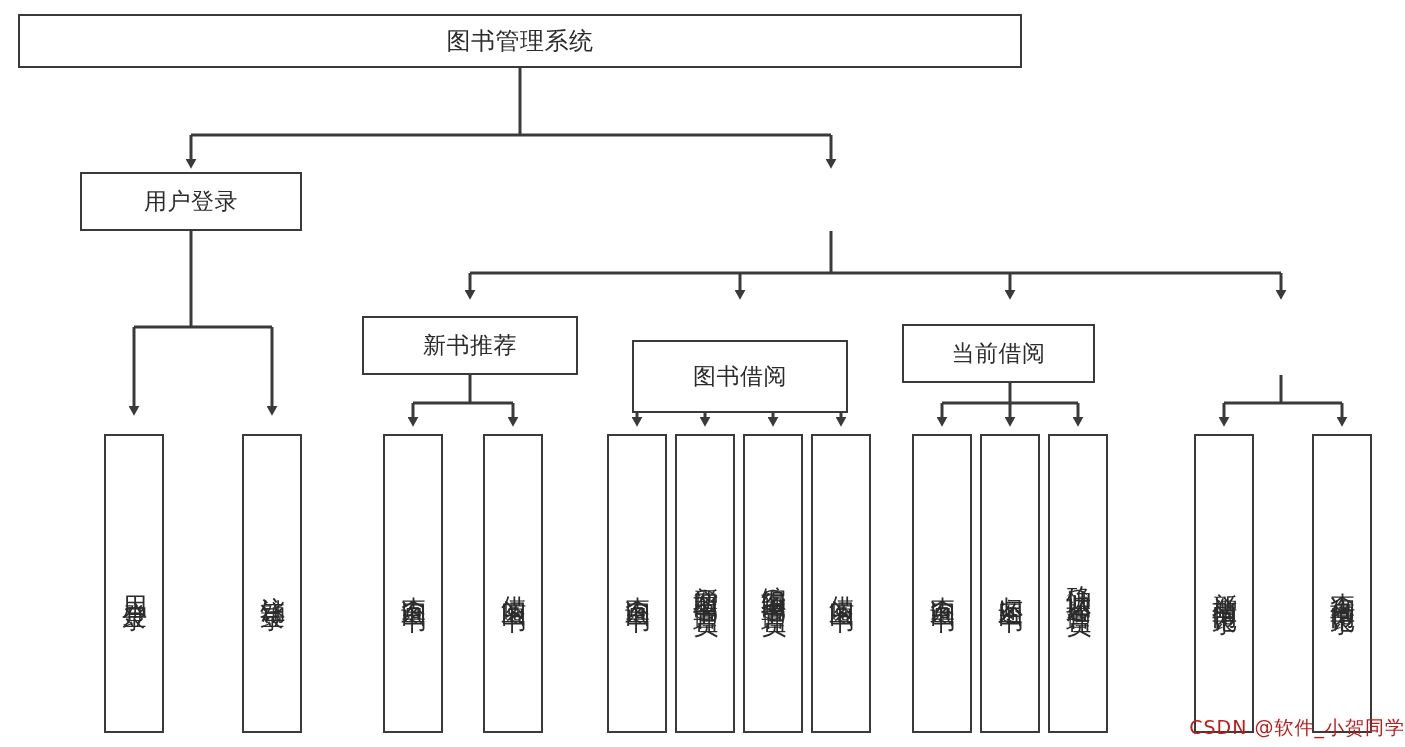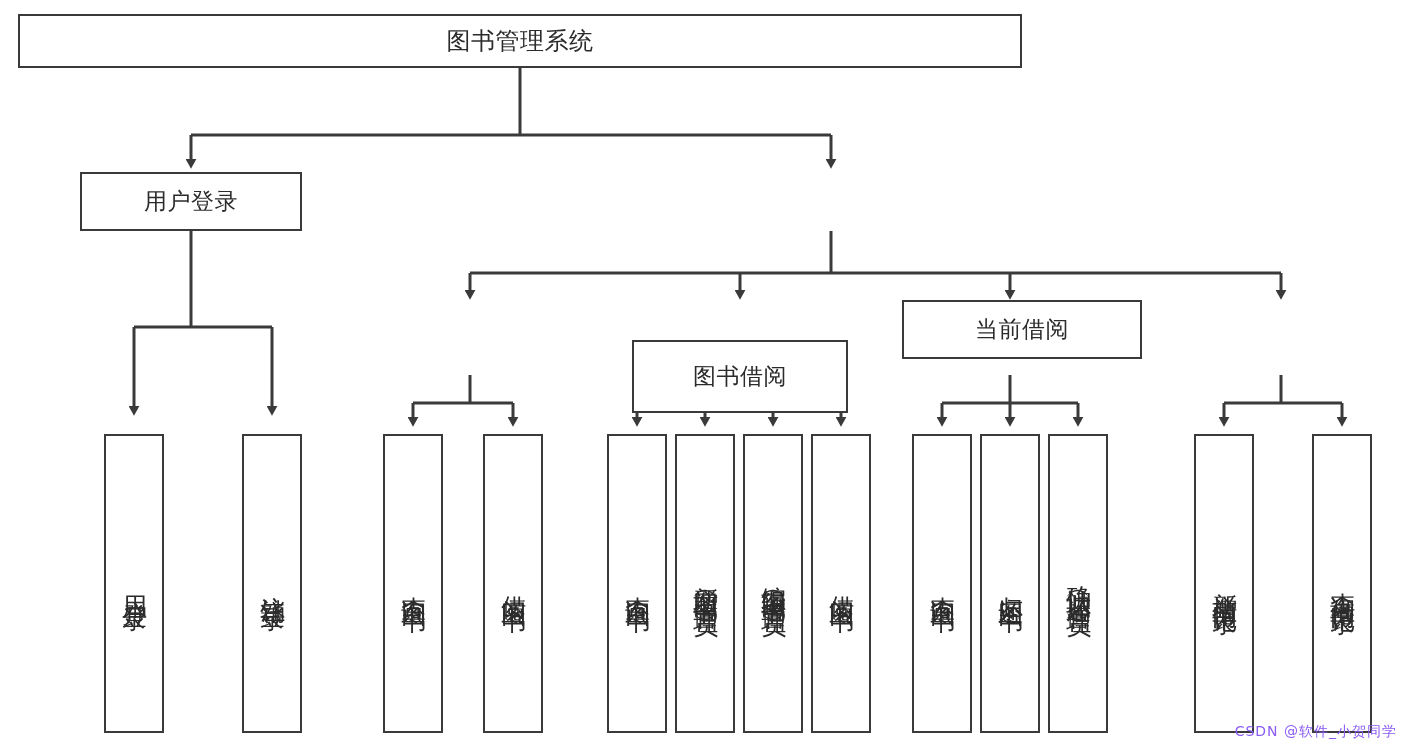--- a/index.html
+++ b/index.html
@@ -53,24 +53,24 @@
     align-items: center;
     justify-content: center;
   }
   .node.v > .vtext {
     writing-mode: vertical-rl;
     text-orientation: upright;
     white-space: nowrap;
   }
   .watermark {
     position: absolute;
-    right: 8px;
+    right: 0;
     bottom: 6px;
-    font-size: 14px;
-    color: #8b5cf6;
+    font-size: 19px;
+    color: #b91c1c;
     letter-spacing: 1px;
     white-space: nowrap;
     user-select: none;
   }
 </style>
 </head>
 <body>
 
 <div id="canvas">
 
@@ -125,24 +125,27 @@
   </svg>
 
   <div class="node root" style="left:18px; top:14px; width:1004px; height:54px;">
     <span>图书管理系统</span>
   </div>
 
   <div class="node h" style="left:80px; top:172px; width:222px; height:59px;">
     <span>用户登录</span>
   </div>
 
+  <div class="node h" style="left:362px; top:316px; width:216px; height:59px;">
+    <span>新书推荐</span>
+  </div>
   <div class="node h" style="left:632px; top:316px; width:216px; height:73px;margin-top:24px;">
     <span>图书借阅</span>
   </div>
-  <div class="node h" style="left:902px; top:300px; width:240px; height:59px;">
+  <div class="node h" style="left:902px; top:324px; width:193px; height:59px;">
     <span>当前借阅</span>
   </div>
 
   <div class="node v" style="left:104px; top:434px; width:60px; height:299px;">
     <span class="vtext">用户登录</span>
   </div>
   <div class="node v" style="left:242px; top:434px; width:60px; height:299px;">
     <span class="vtext">注销登录</span>
   </div>
 

